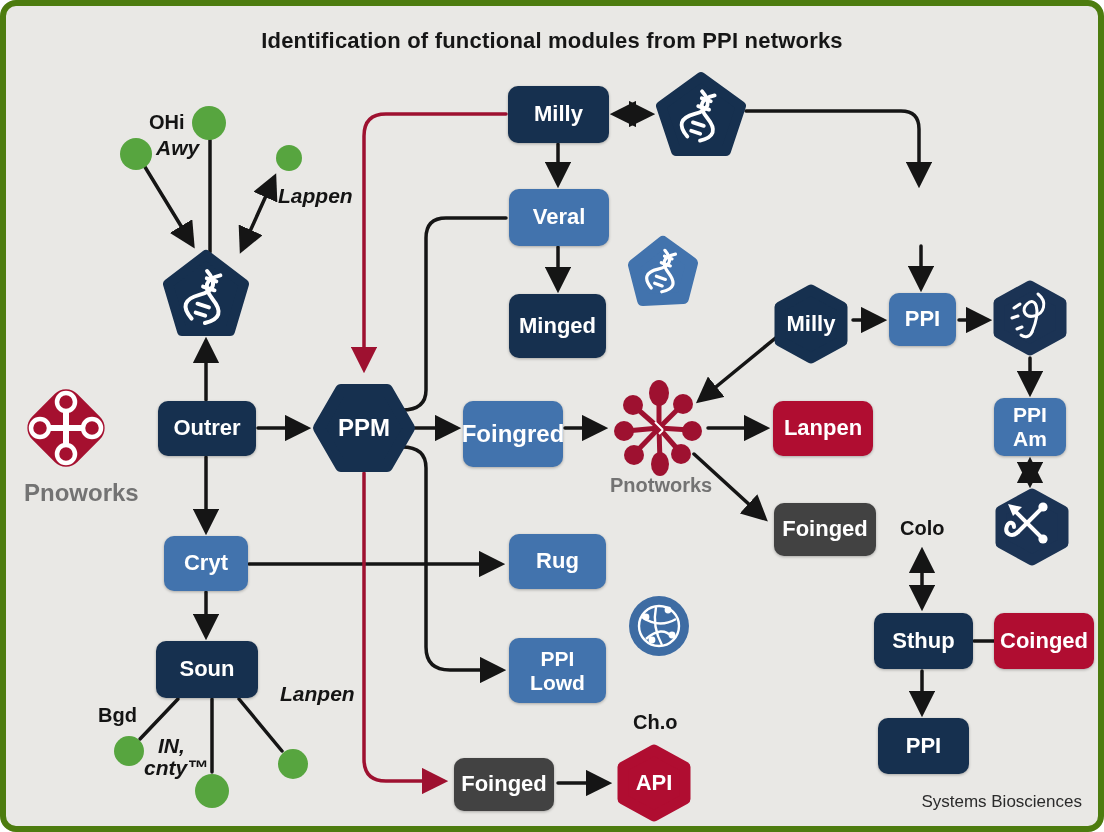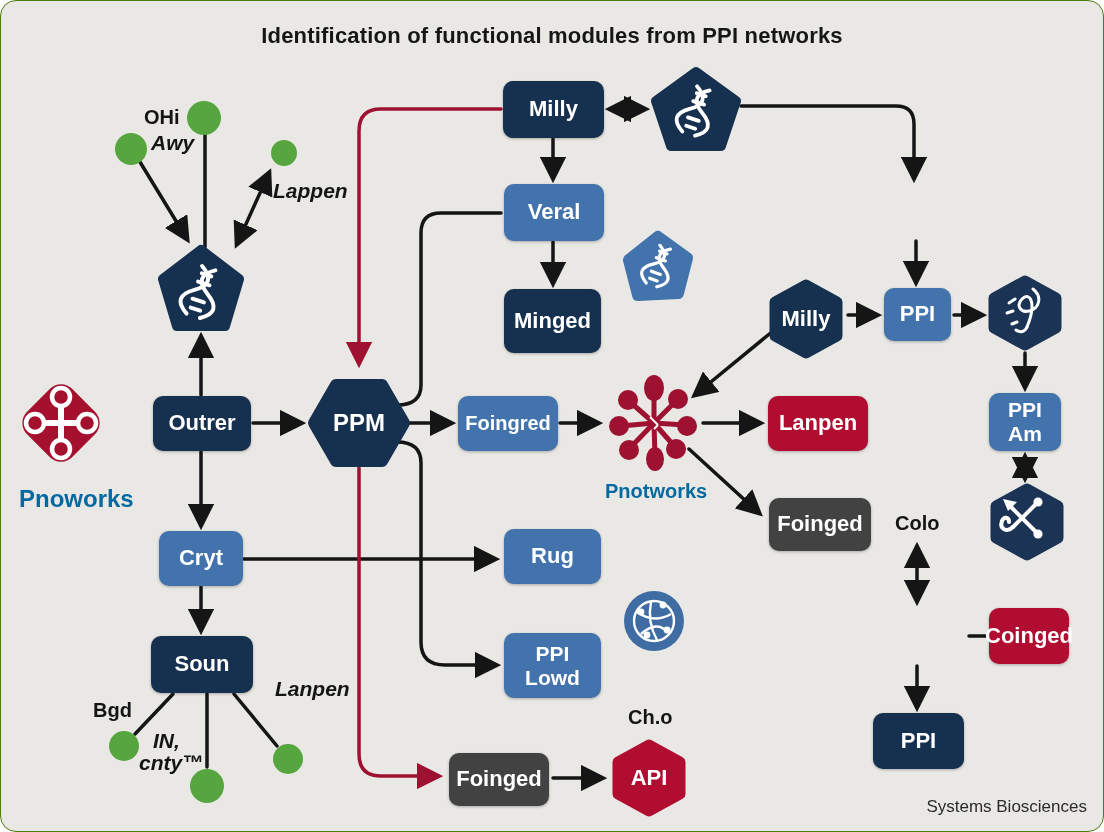--- a/index.html
+++ b/index.html
@@ -1,32 +1,32 @@
 <!DOCTYPE html>
 <html><head>
 <meta charset="utf-8">
 <style>
   html,body{margin:0;padding:0;background:#ffffff;font-family:"Liberation Sans",sans-serif;}
   #stage{position:relative;width:1104px;height:832px;background:#e9e8e5;border-radius:16px;
-         border:1px solid #4d7c0f;overflow:hidden;box-sizing:border-box;}
+         border:6px solid #4d7c0f;overflow:hidden;box-sizing:border-box;}
   #title{position:absolute;top:22px;left:0;right:0;text-align:center;font-size:22px;
          font-weight:bold;color:#161616;letter-spacing:.2px;}
   #footer{position:absolute;right:16px;bottom:14px;font-size:17px;color:#2b2b2b;}
   svg.layer{position:absolute;left:0;top:0;z-index:1;}
   svg.shape{position:absolute;z-index:2;overflow:visible;}
   .box{position:absolute;z-index:2;display:flex;align-items:center;justify-content:center;
        color:#fff;font-weight:bold;font-size:22px;border-radius:10px;text-align:center;
        line-height:1.12;white-space:pre-line;box-shadow:0 1px 3px rgba(0,0,0,.28);}
   .navy{background:#16304f}.blue{background:#4273ad}.crimson{background:#b00d31}.gray{background:#424242}
   .shape-label{position:absolute;z-index:3;display:flex;align-items:center;justify-content:center;
        color:#fff;font-weight:bold;font-size:24px;white-space:pre-line;text-align:center;pointer-events:none;}
   .dot{position:absolute;z-index:2;border-radius:50%;background:#57a53f;}
   .lbl{position:absolute;z-index:3;font-weight:bold;color:#141414;font-size:20px;white-space:nowrap;}
   .it{font-style:italic;font-size:21px;}
-  .redlbl{color:#0369a1;margin-top:11px;}
+  .redlbl{color:#737373;}
 </style>
 </head>
 <body>
 
 <div id="stage">
 
   <div id="title">Identification of functional modules from PPI networks</div>
 
   <svg class="layer" width="1104" height="832">
     <defs>
@@ -126,21 +126,21 @@
   <div class="lbl it" style="left:274px;top:676px">Lanpen</div>
 
   <svg class="shape" style="left:306px;top:374px" width="104" height="96">
     <polygon points="7,48 29,10 75,10 97,48 75,86 29,86" fill="#16304f" stroke="#16304f" stroke-width="12" stroke-linejoin="round"></polygon>
   </svg>
   <div class="shape-label" style="left:306px;top:374px;width:104px;height:96px">PPM</div>
 
   <div class="box navy" style="left:502px;top:80px;width:101px;height:57px">Milly</div>
   <div class="box blue" style="left:503px;top:183px;width:100px;height:57px">Veral</div>
   <div class="box navy" style="left:503px;top:288px;width:97px;height:64px">Minged</div>
-  <div class="box blue" style="left:457px;top:395px;width:100px;height:55px;font-size:20px">Foingred</div>
+  <div class="box blue" style="left:457px;top:395px;width:100px;height:66px;font-size:24px">Foingred</div>
   <div class="box blue" style="left:503px;top:528px;width:97px;height:55px">Rug</div>
   <div class="box blue" style="left:503px;top:632px;width:97px;height:65px;font-size:21px">PPI
 Lowd</div>
 
   <svg class="shape" style="left:648px;top:64px" width="94" height="88">
     <polygon points="47,7 87,36 72,81 22,81 7,36" fill="#16304f" stroke="#16304f" stroke-width="10" stroke-linejoin="round"></polygon>
     <g transform="rotate(18 47 46)">
       <use href="#dna" x="28" y="19" width="38" height="54"></use>
     </g>
   </svg>
@@ -230,20 +230,21 @@
       <path d="M26,46 C20,52 12,48 15,40 C17,35 22,36 22,41"></path>
     </g>
     <g fill="#ffffff">
       <polygon points="16,18 30,21 21,30"></polygon>
       <circle cx="51" cy="53" r="4.6"></circle>
       <circle cx="51" cy="21" r="4.6"></circle>
     </g>
   </svg>
 
   <div class="lbl" style="left:894px;top:511px">Colo</div>
-  <div class="box crimson" style="left:988px;top:607px;width:80px;height:56px">Coinged</div>
+  <div class="box navy" style="left:868px;top:607px;width:99px;height:56px">Sthup</div>
+  <div class="box crimson" style="left:988px;top:607px;width:100px;height:56px">Coinged</div>
   <div class="box navy" style="left:872px;top:712px;width:91px;height:56px">PPI</div>
 
   <div class="box crimson" style="left:767px;top:395px;width:100px;height:55px">Lanpen</div>
   <div class="box gray" style="left:768px;top:497px;width:102px;height:53px">Foinged</div>
 
   <div id="footer">Systems Biosciences</div>
 </div>
 
 </body></html>

